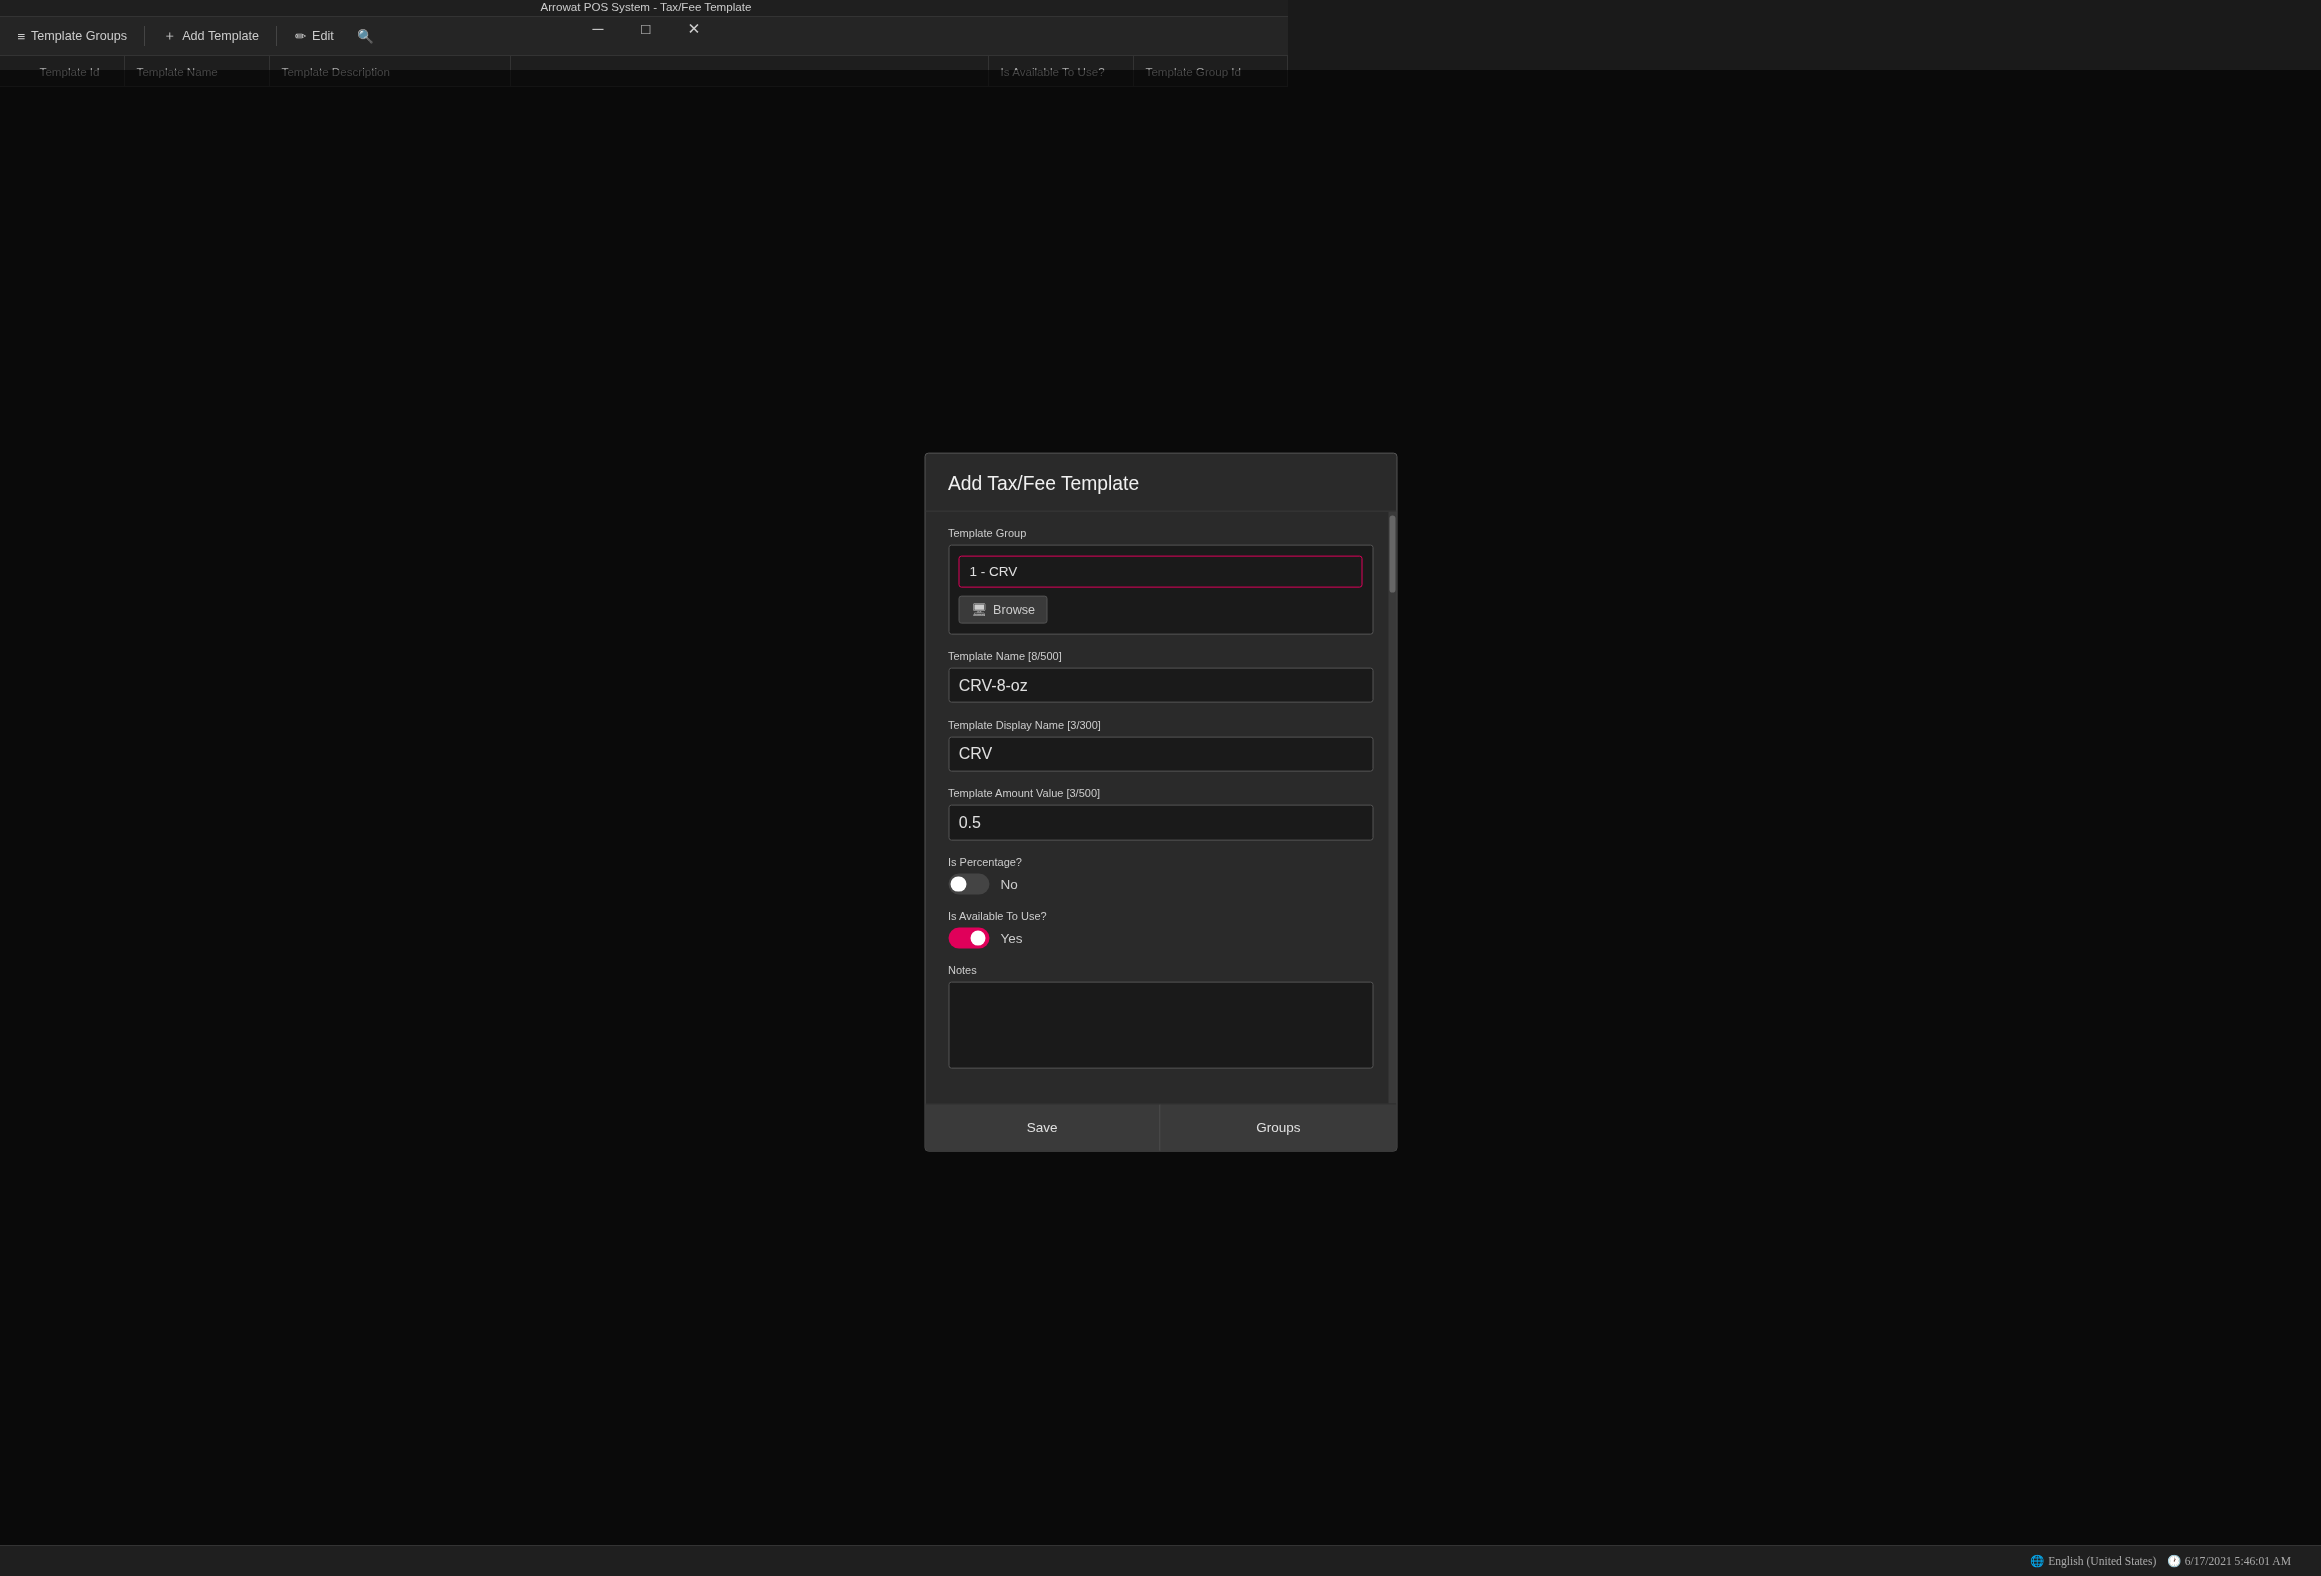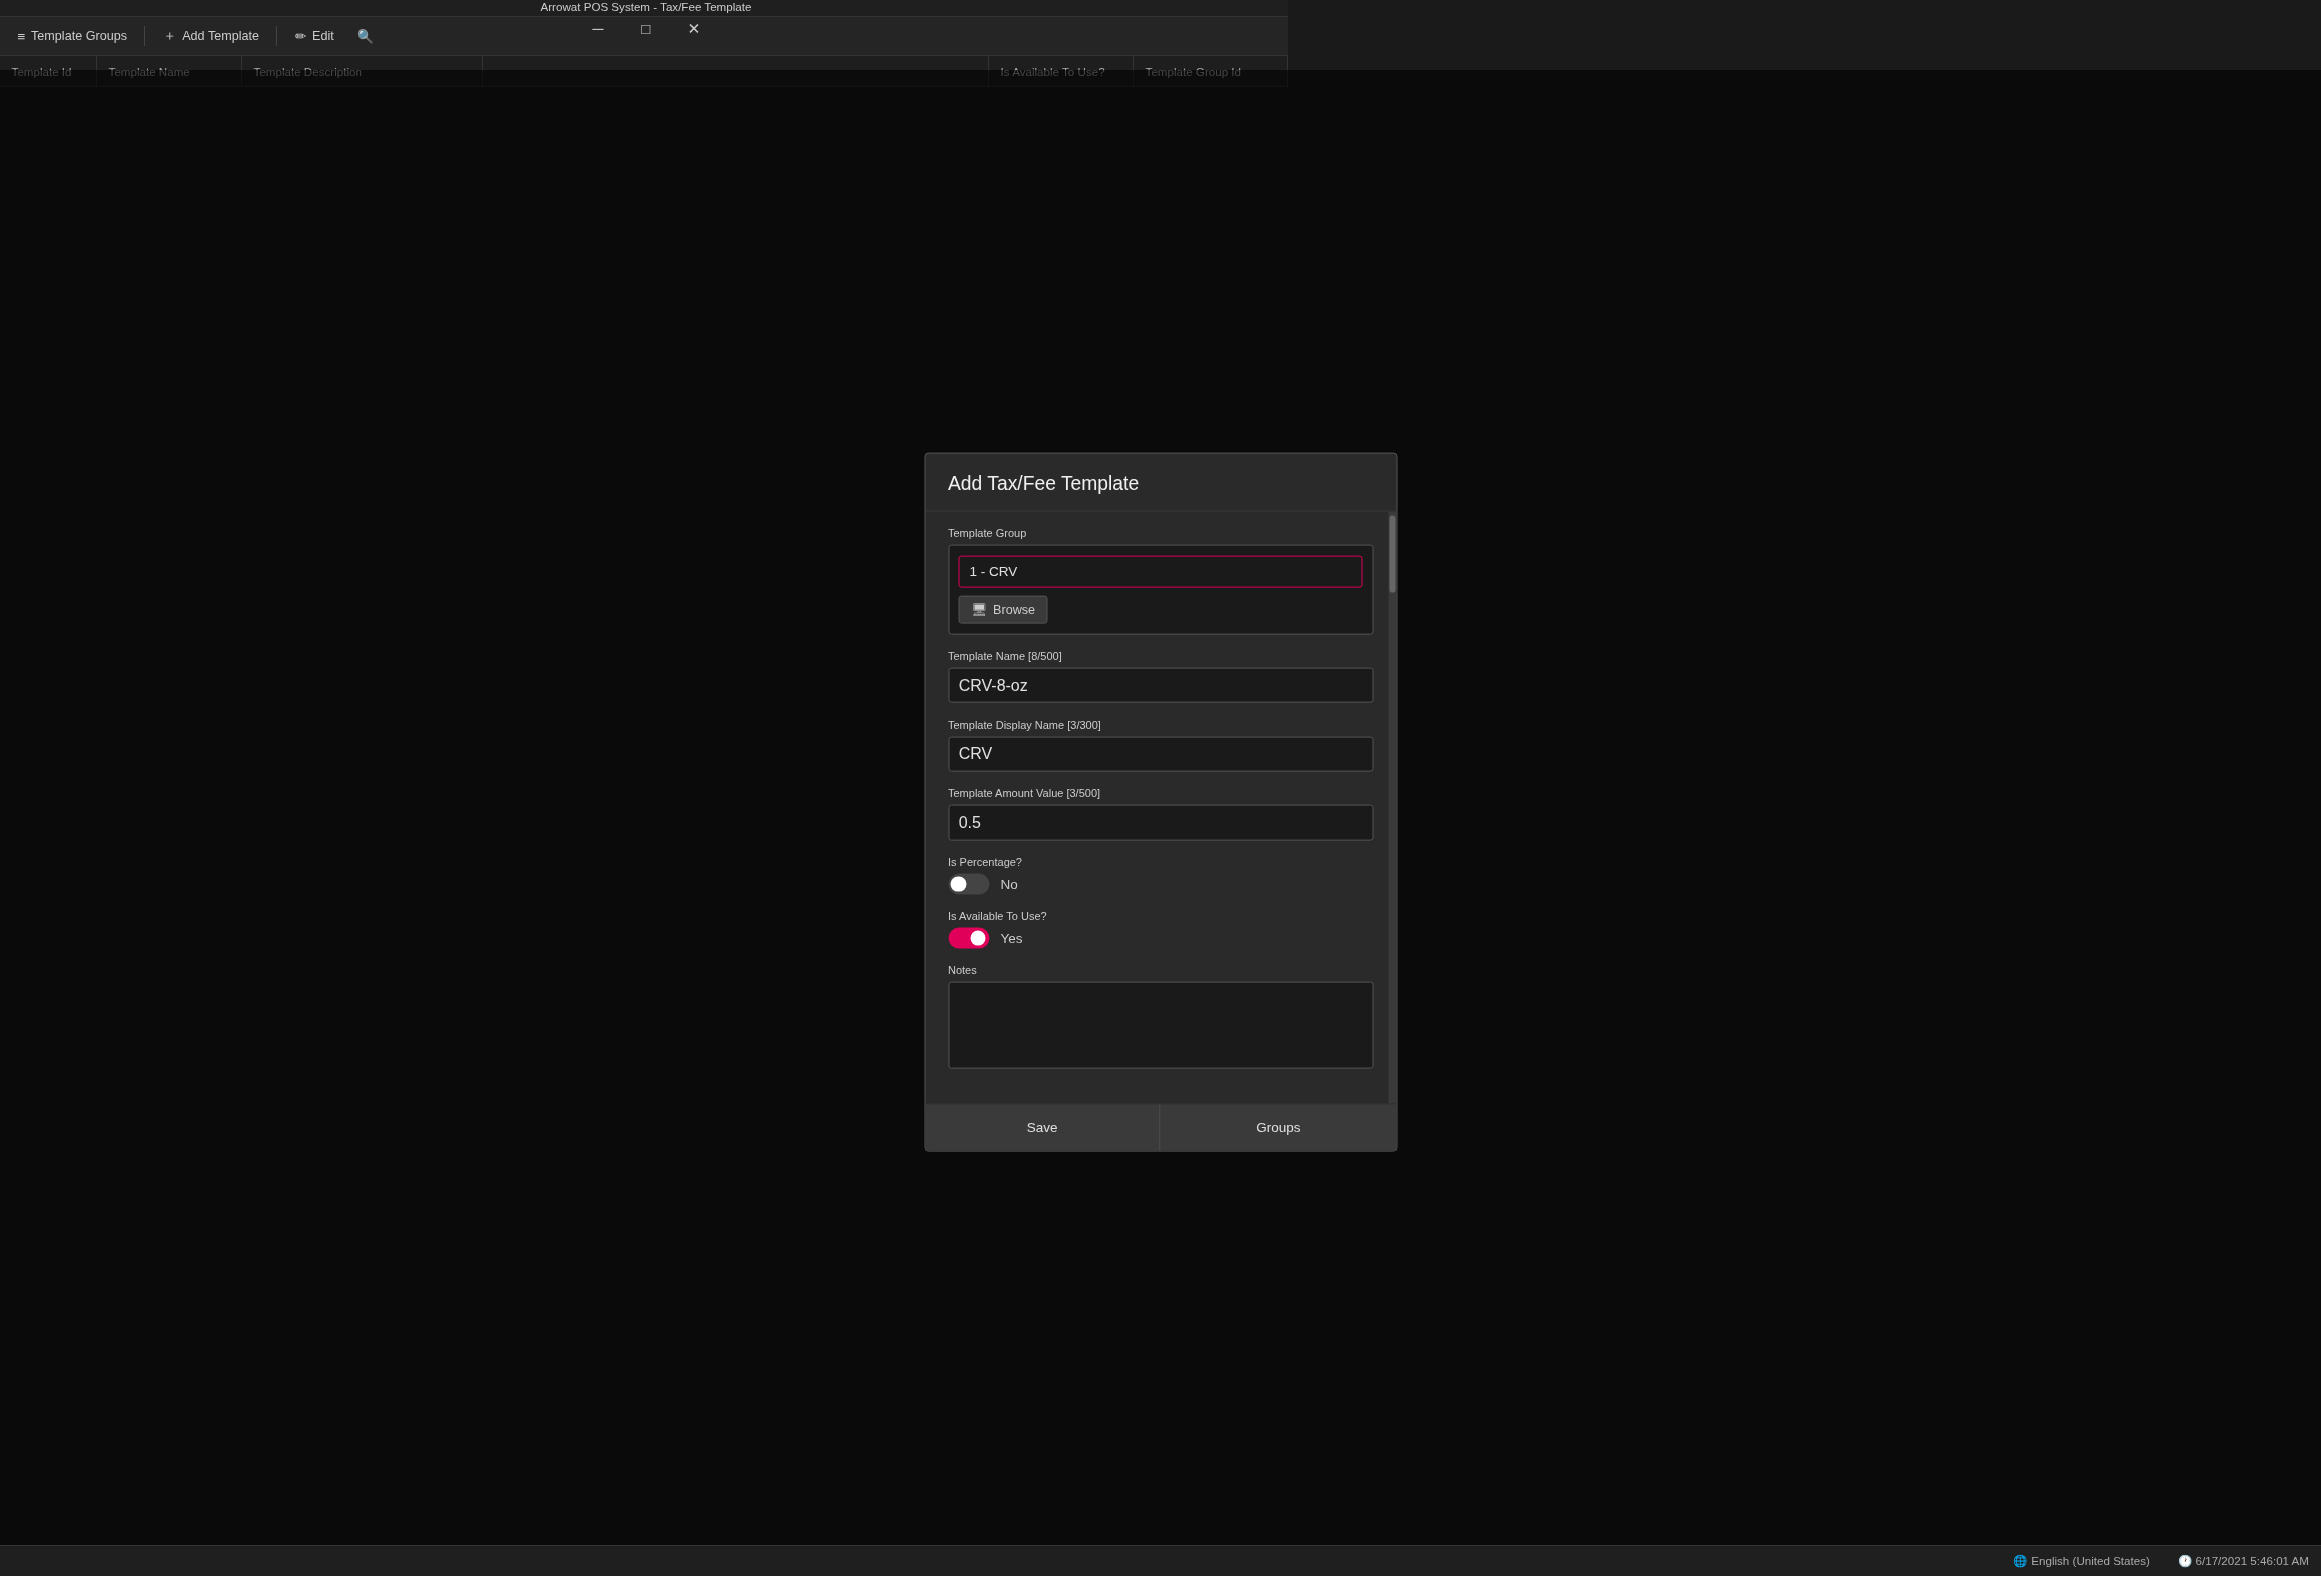--- a/index.html
+++ b/index.html
@@ -83,21 +83,21 @@
       font-size: 11.6px;
       color: #aaa;
     }
     .table-col {
       padding: 0 11.6px;
       border-right: 1px solid #333;
       height: 100%;
       display: flex;
       align-items: center;
     }
-    .col-id { width: 97px; }
+    .col-id { width: 97px; margin-left: 28px; }
     .col-name { width: 145px; }
     .col-desc { width: 241px; }
     .col-flex { flex: 1; }
     .col-avail { width: 145px; }
     .col-group-id { width: 154px; }
 
     
     .backdrop {
       position: fixed;
       top: 70px;
@@ -289,25 +289,26 @@
       position: fixed;
       bottom: 0;
       left: 0;
       right: 0;
       height: 31px;
       background: #1f1f1f;
       border-top: 1px solid #333;
       display: flex;
       align-items: center;
       justify-content: flex-end;
-      padding: 0 12px;
+      padding: 0 30px;
       font-size: 11.6px;
       color: #aaa;
-      gap: 28px;
+      gap: 11px;
       z-index: 5;
+      font-family: Liberation Serif, serif;
     }
   </style>
 </head>
 <body>
 
 <div class="title-bar">
   <span class="title-bar-title">Arrowat POS System - Tax/Fee Template</span>
   <div class="title-bar-controls">
     <button class="title-bar-btn">─</button>
     <button class="title-bar-btn">□</button>

